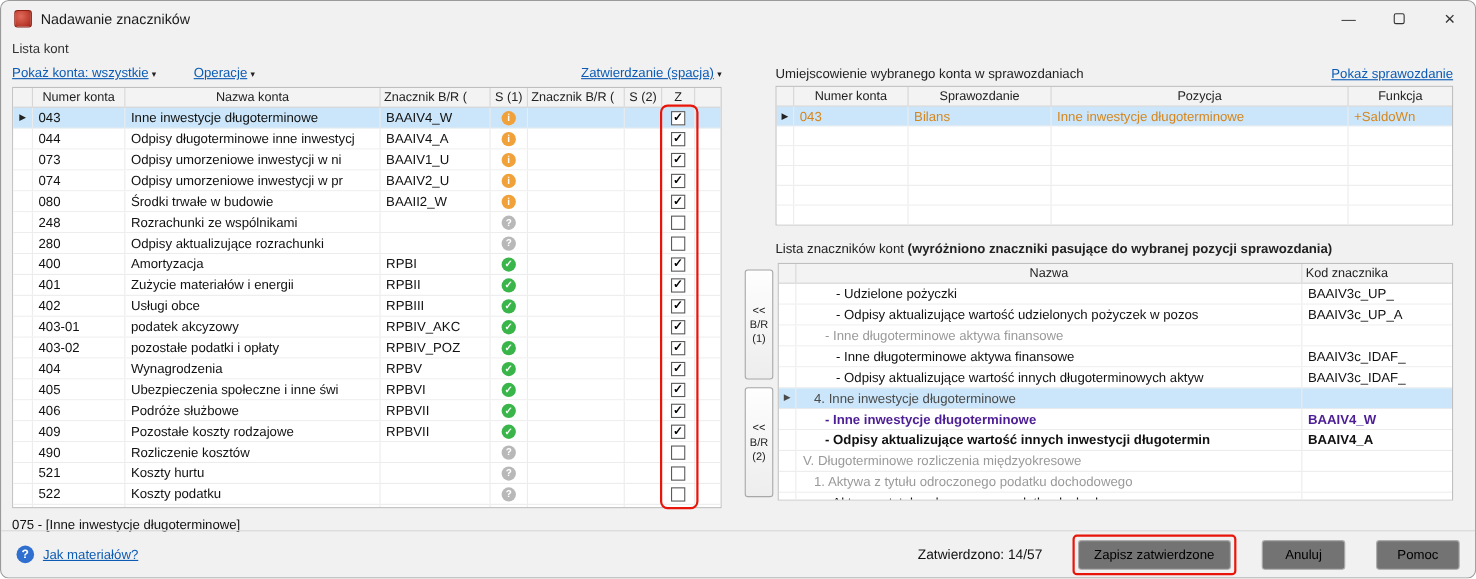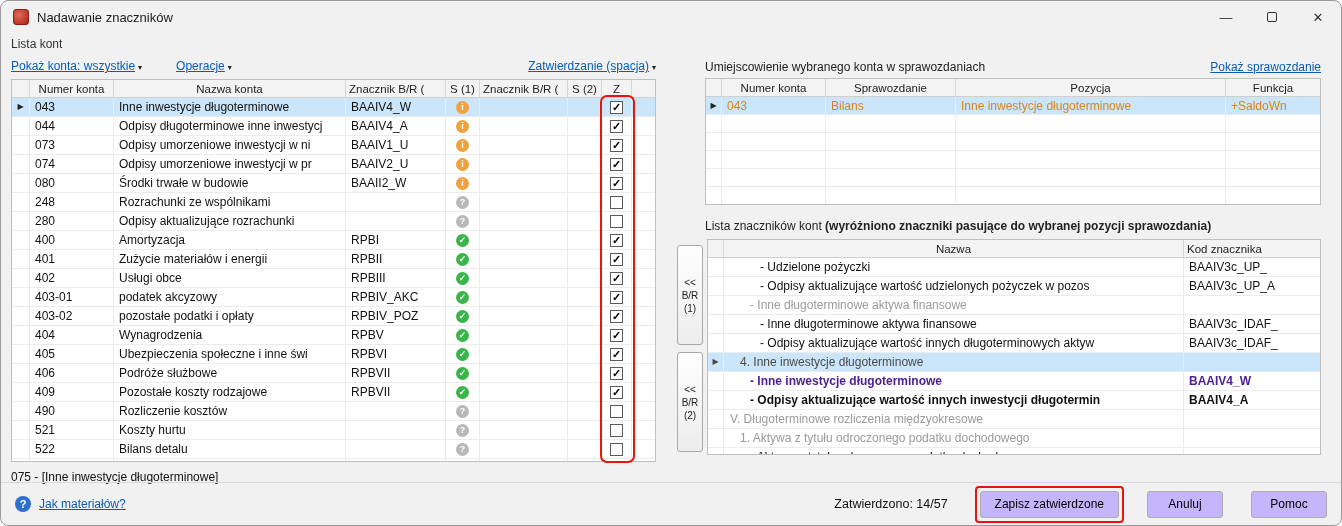--- a/index.html
+++ b/index.html
@@ -70,21 +70,21 @@
     justify-content:center;font-size:10px;color:#222;gap:2px;cursor:pointer;}
   .bottom-grid{position:absolute;left:30px;top:0;width:614px;height:216px;}
   
   .footer-sep{position:absolute;left:0;right:0;top:481px;border-top:1px solid #d8d8d8;}
   .footer{position:absolute;left:0;right:0;top:482px;bottom:0;display:flex;align-items:center;padding:0 14px;}
   .help-group{display:flex;align-items:center;gap:8px;}
   .help-icon{width:16px;height:16px;border-radius:50%;background:#2f6fd0;color:#fff;font-size:11px;
     font-weight:bold;display:flex;align-items:center;justify-content:center;cursor:pointer;}
   .footer-right{margin-left:auto;display:flex;align-items:center;gap:28px;}
   .approved{font-size:12.5px;color:#111;margin-right:4px;}
-  .btn{height:27px;min-width:76px;padding:0 14px;background:#c4b5fd;border:1px solid #ababab;border-radius:3px;
+  .btn{height:27px;min-width:76px;padding:0 14px;background:#737373;border:1px solid #ababab;border-radius:3px;
     font-size:12px;display:flex;align-items:center;justify-content:center;cursor:pointer;white-space:nowrap;}
   .save-wrap{position:relative;}
   .red-outline{position:absolute;left:-5px;top:-5px;right:-5px;bottom:-5px;border:2.5px solid #e8150a;
     border-radius:4px;pointer-events:none;}
   .z-annotation{position:absolute;left:599px;top:94px;width:35px;height:368px;border:2.5px solid #e8150a;
     border-radius:7px;pointer-events:none;z-index:5;}
 </style>
 </head>
 <body>
 
@@ -392,21 +392,21 @@
             <div class="cell c-zn2"></div>
             <div class="cell c-s2 center"></div>
             <div class="cell c-z center">
               <span class="checkbox"></span>
             </div>
             <div class="cell c-fill"></div>
           </div>
           <div class="trow">
             <div class="cell c-marker center mkr"></div>
             <div class="cell c-numer">522</div>
-            <div class="cell c-nazwa">Bilans detalu</div>
+            <div class="cell c-nazwa">Koszty podatku</div>
             <div class="cell c-zn1"></div>
             <div class="cell c-s1 center">
               <span class="sicon question">?</span>
             </div>
             <div class="cell c-zn2"></div>
             <div class="cell c-s2 center"></div>
             <div class="cell c-z center">
               <span class="checkbox"></span>
             </div>
             <div class="cell c-fill"></div>

